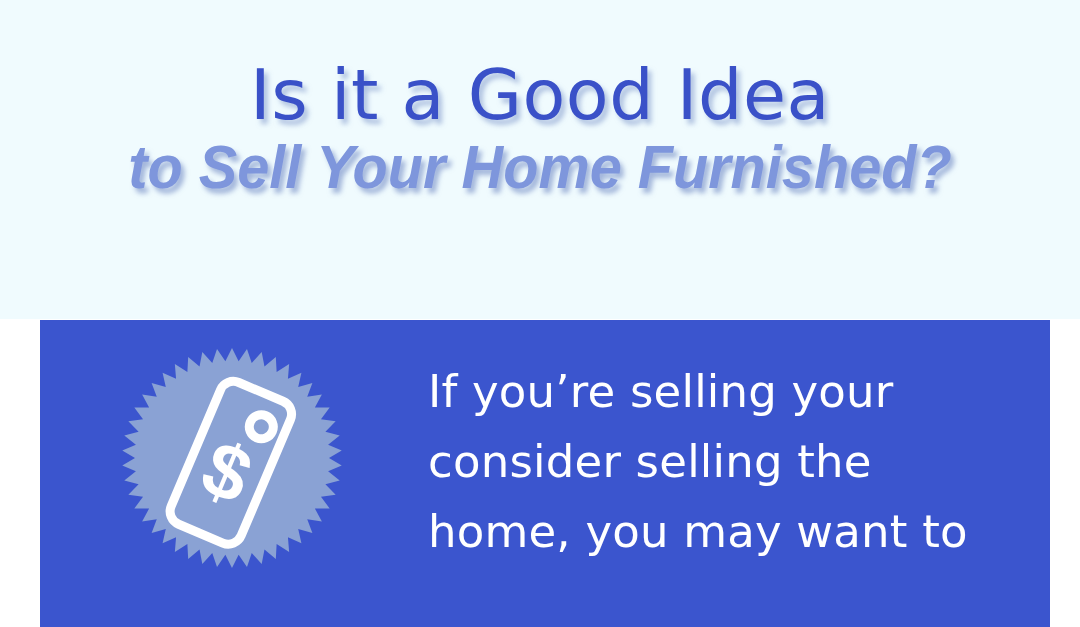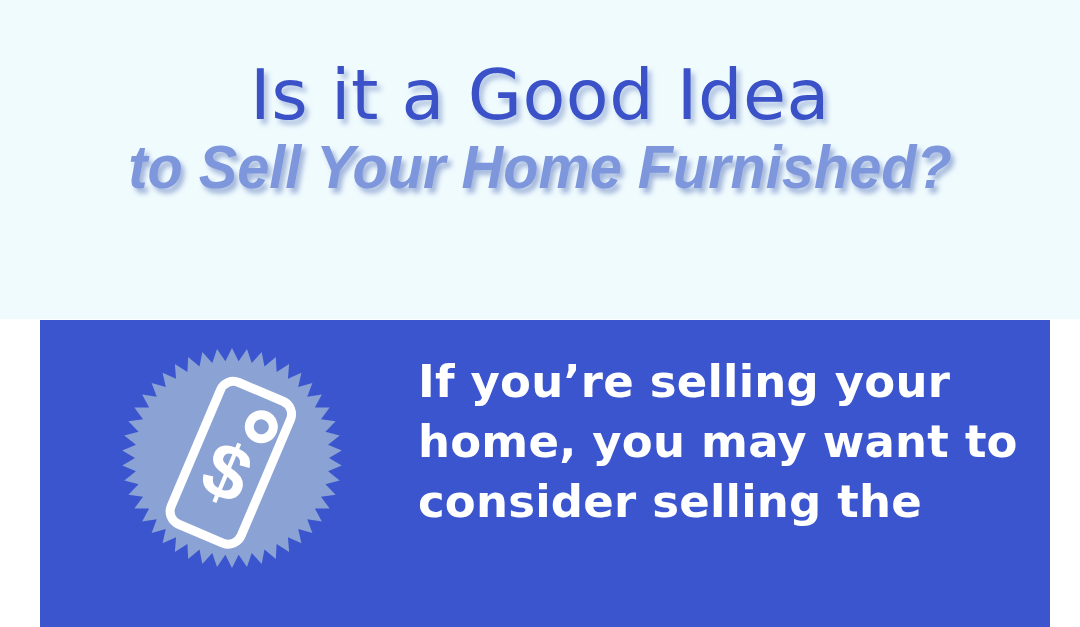--- a/index.html
+++ b/index.html
@@ -102,22 +102,21 @@
     top: 32px;
     width: 600px;
     color: #ffffff;
     font-family: "DejaVu Sans", sans-serif;
     font-size: 45px;
     line-height: 60px;
     font-weight: 400;
     letter-spacing: 0.2px;
   }
   .panel-text p {
-    margin: 0;
-    font-weight: bold;
+    margin: 10px;
   }
 </style>
 </head>
 <body>
 
 <div id="infographic">
 
   <div class="header-band">
     <div class="title-block">
       <span class="title-line-1">Is it a Good Idea</span>
@@ -146,18 +145,18 @@
         </g>
 
         <g transform="rotate(23 110 112)">
           <text x="110" y="152" text-anchor="middle" font-family="'Liberation Sans', sans-serif" font-size="78" font-weight="700" fill="#ffffff">$</text>
         </g>
       </svg>
     </div>
 
     <div class="panel-text">
       <p>If you’re selling your</p>
+      <p>consider selling the</p>
       <p>home, you may want to</p>
-      <p>consider selling the</p>
     </div>
 
   </div>
 </div>
 
 </body></html>

